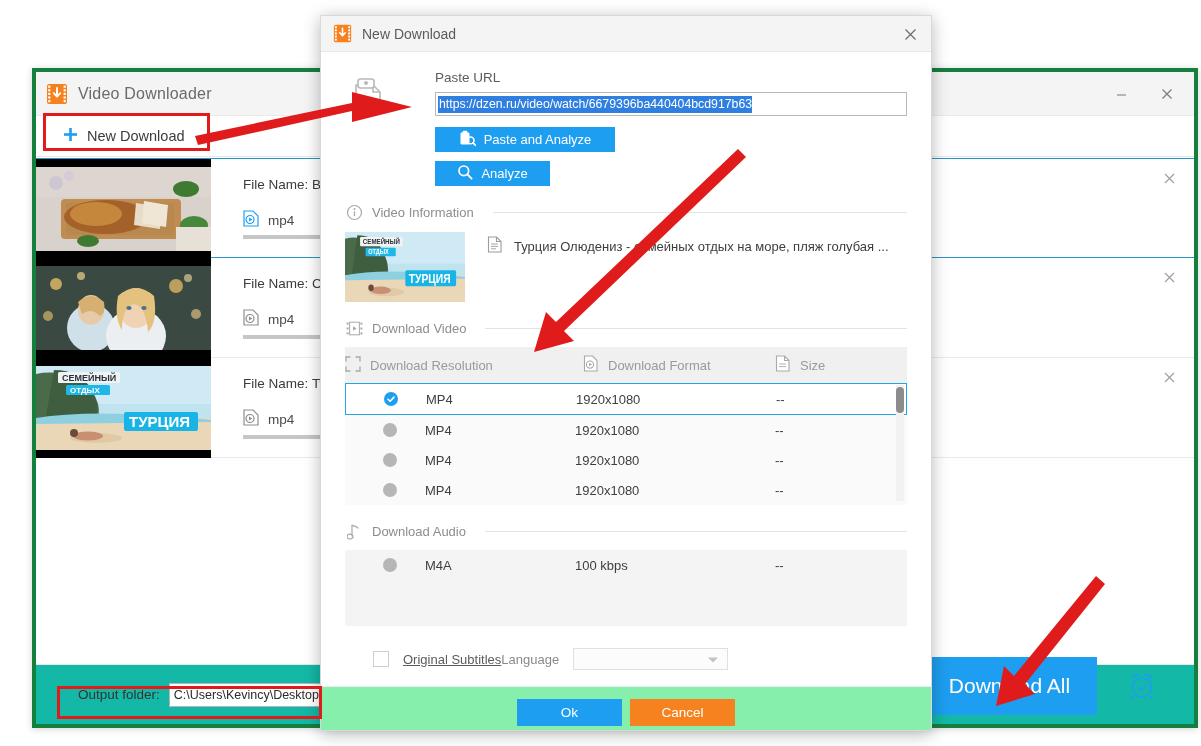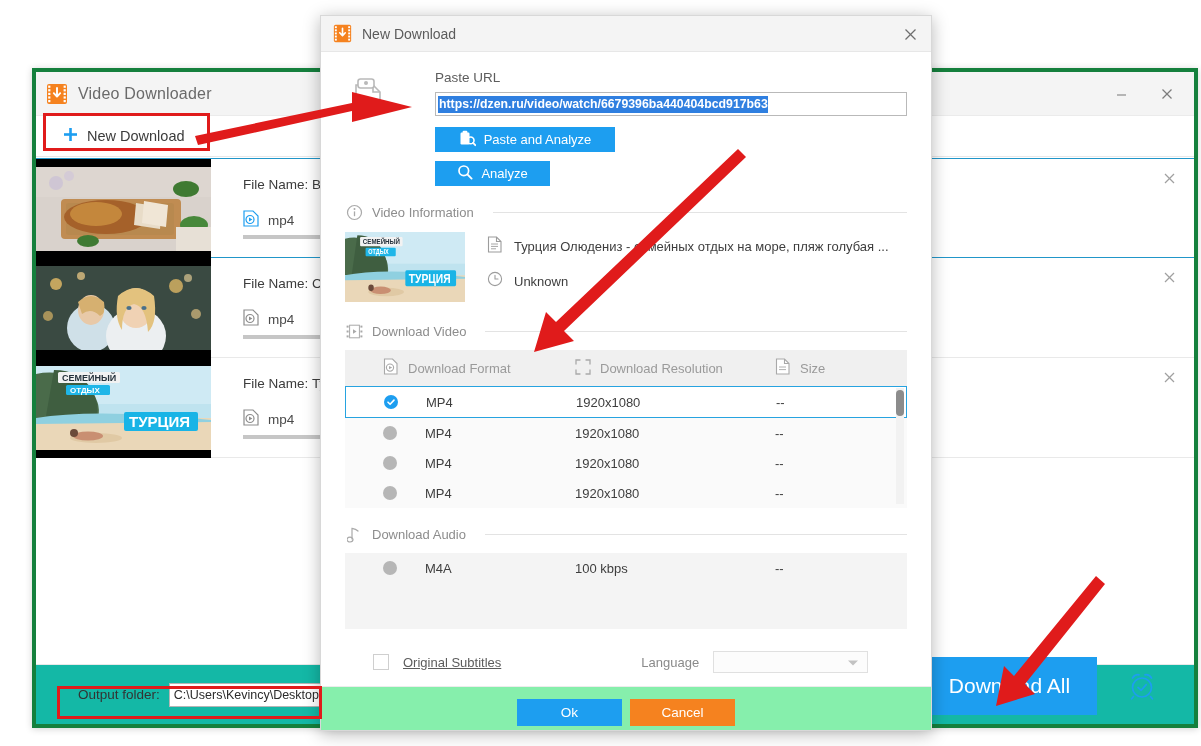--- a/index.html
+++ b/index.html
@@ -127,21 +127,21 @@
   .url-row { display:flex; padding-top: 18px; gap: 38px; }
   .url-ico { width: 52px; flex:0 0 52px; padding-top: 4px; }
   .url-fields { flex:1; }
   .url-label { font-size: 13.5px; color:#5d5d5d; margin-bottom: 7px; }
   .url-input {
     height: 24px; border:1px solid #b9b9b9; background:#fff;
     display:flex; align-items:center; padding: 0 2px;
   }
   .url-input .sel {
     background:#2f7fe0; color:#fff; font-size: 12.3px; padding: 1px 0 2px 1px;
-    font-family:"Liberation Sans", sans-serif; white-space:nowrap;font-weight:bold;
+    font-family:"Liberation Sans", sans-serif; white-space:nowrap;
   }
   .btn-row { display:flex; justify-content:flex-end; gap: 9px; margin-top: 11px; flex-direction: column; }
   .btn-blue {
     background:#1d9ef0; color:#fff; font-size: 13px; height: 25px;
     display:flex; align-items:center; justify-content:center; gap:8px;
     padding: 0 16px;
   }
   .btn-blue.w1 { width: 180px; } .btn-blue.w2 { width: 115px; }
 
   .section { margin-top: 17px; }
@@ -175,21 +175,21 @@
   .cell.c1 { width: 230px; padding-left: 38px; display:flex; align-items:center; gap: 28px; }
   .cell.c2 { width: 200px; }
   .cell.c3 { width: 100px; }
   .scroll-track { position:absolute; right: 3px; top: 38px; width: 8px; bottom: 4px; background:#f2f2f2; }
   .scroll-thumb { position:absolute; right: 3px; top: 40px; width: 8px; height: 26px; background:#8c8c8c; border-radius:4px; }
 
   .audio-table { margin-top: 10px; background:#f4f4f4; height: 76px; }
   .sub-row { display:flex; align-items:center; margin-top: 22px; }
   .chk { width:16px;height:16px;border:1px solid #cfcfcf;background:#fff; margin-left: 28px; }
   .sub-lbl { margin-left: 14px; font-size: 13px; color:#5c5c5c; text-decoration: underline; }
-  .lang-lbl { margin-left: 140px; font-size: 13px; color:#8a8a8a; }
+  .lang-lbl { font-size: 13px; color:#8a8a8a; }
   .lang-sel {
     margin-left: 14px; width: 155px; height: 22px; border:1px solid #e0e0e0; background:#fcfcfc;
     display:flex; align-items:center; justify-content:flex-end; padding-right:8px;
   }
 
   .dlg-footer {
     height: 44px; background:#86efac; border-top:1px solid #ececec;
     display:flex; align-items:center; justify-content:center; gap: 8px;
     flex: 0 0 44px; padding-top: 8px;
   }
@@ -527,29 +527,20 @@
               <svg width="16" height="17" viewBox="0 0 16 17">
                 <path d="M1.5 1 h8 l4.5 4.5 v10.5 h-12.5 Z" fill="#fff" stroke="#9c9c9c" stroke-width="1.1"></path>
                 <path d="M9.5 1 v4.5 h4.5" fill="none" stroke="#9c9c9c" stroke-width="1.1"></path>
                 <line x1="4" y1="8" x2="11" y2="8" stroke="#9c9c9c" stroke-width=".9"></line>
                 <line x1="4" y1="10.4" x2="11" y2="10.4" stroke="#9c9c9c" stroke-width=".9"></line>
                 <line x1="4" y1="12.8" x2="9" y2="12.8" stroke="#9c9c9c" stroke-width=".9"></line>
               </svg>
             </span>
             <span class="t">Турция Олюдениз - семейных отдых на море, пляж голубая ...</span>
           </div>
-          <div class="vinfo-line">
-            <span>
-              <svg width="16" height="16" viewBox="0 0 16 16">
-                <circle cx="8" cy="8" r="6.6" fill="none" stroke="#9c9c9c" stroke-width="1.1"></circle>
-                <path d="M8 4.4 V8 H11" fill="none" stroke="#9c9c9c" stroke-width="1.1" stroke-linecap="round"></path>
-              </svg>
-            </span>
-            <span class="t">Unknown</span>
-          </div>
         </div>
       </div>
     </div>
 
     <div class="section">
       <div class="sec-head">
         <span class="ico">
           <svg width="17" height="15" viewBox="0 0 17 15">
             <rect x="0.6" y="1.6" width="2" height="2" fill="#a9a9a9"></rect>
                 <rect x="0.6" y="6.5" width="2" height="2" fill="#a9a9a9"></rect>
@@ -560,37 +551,37 @@
             <rect x="3.6" y="1.2" width="9.8" height="12.6" fill="none" stroke="#a9a9a9" stroke-width="1"></rect>
             <path d="M7 5.3 L10.6 7.5 L7 9.7 Z" fill="#a9a9a9"></path>
           </svg>
         </span>
         <span class="lbl">Download Video</span>
         <span class="line"></span>
       </div>
 
       <div class="table">
         <div class="tbl-head">
+          <div class="th c2">
+            <span>
+              <svg width="16" height="16" viewBox="0 0 16 16">
+                <path d="M1 5 V1 H5 M11 1 H15 V5 M15 11 V15 H11 M5 15 H1 V11" fill="none" stroke="#a9a9a9" stroke-width="1.3" stroke-linecap="round"></path>
+              </svg>
+            </span>
+            <span>Download Resolution</span>
+          </div>
           <div class="th c1">
             <span>
               <svg width="16" height="17" viewBox="0 0 16 17">
                 <path d="M1.5 1 h8 l4.5 4.5 v10.5 h-12.5 Z" fill="#fff" stroke="#a9a9a9" stroke-width="1.1"></path>
                 <circle cx="7" cy="9.6" r="3.6" fill="none" stroke="#a9a9a9" stroke-width="1.1"></circle>
                 <path d="M6 7.9 L9.2 9.6 L6 11.3 Z" fill="#a9a9a9"></path>
               </svg>
             </span>
             <span>Download Format</span>
-          </div>
-          <div class="th c2">
-            <span>
-              <svg width="16" height="16" viewBox="0 0 16 16">
-                <path d="M1 5 V1 H5 M11 1 H15 V5 M15 11 V15 H11 M5 15 H1 V11" fill="none" stroke="#a9a9a9" stroke-width="1.3" stroke-linecap="round"></path>
-              </svg>
-            </span>
-            <span>Download Resolution</span>
           </div>
           <div class="th c3">
             <span>
               <svg width="16" height="17" viewBox="0 0 16 17">
                 <path d="M1.5 1 h8 l4.5 4.5 v10.5 h-12.5 Z" fill="#fff" stroke="#a9a9a9" stroke-width="1.1"></path>
                 <path d="M9.5 1 v4.5 h4.5" fill="none" stroke="#a9a9a9" stroke-width="1.1"></path>
                 <line x1="4" y1="9" x2="11" y2="9" stroke="#a9a9a9" stroke-width=".9"></line>
                 <line x1="4" y1="11.6" x2="11" y2="11.6" stroke="#a9a9a9" stroke-width=".9"></line>
               </svg>
             </span>

